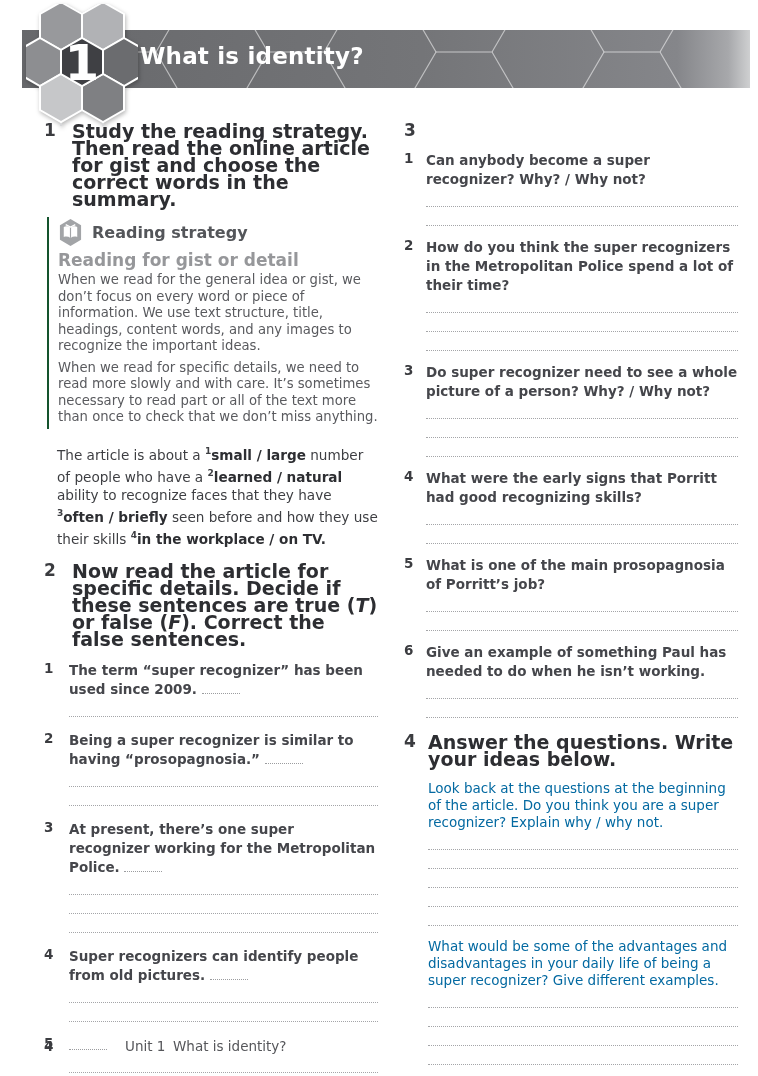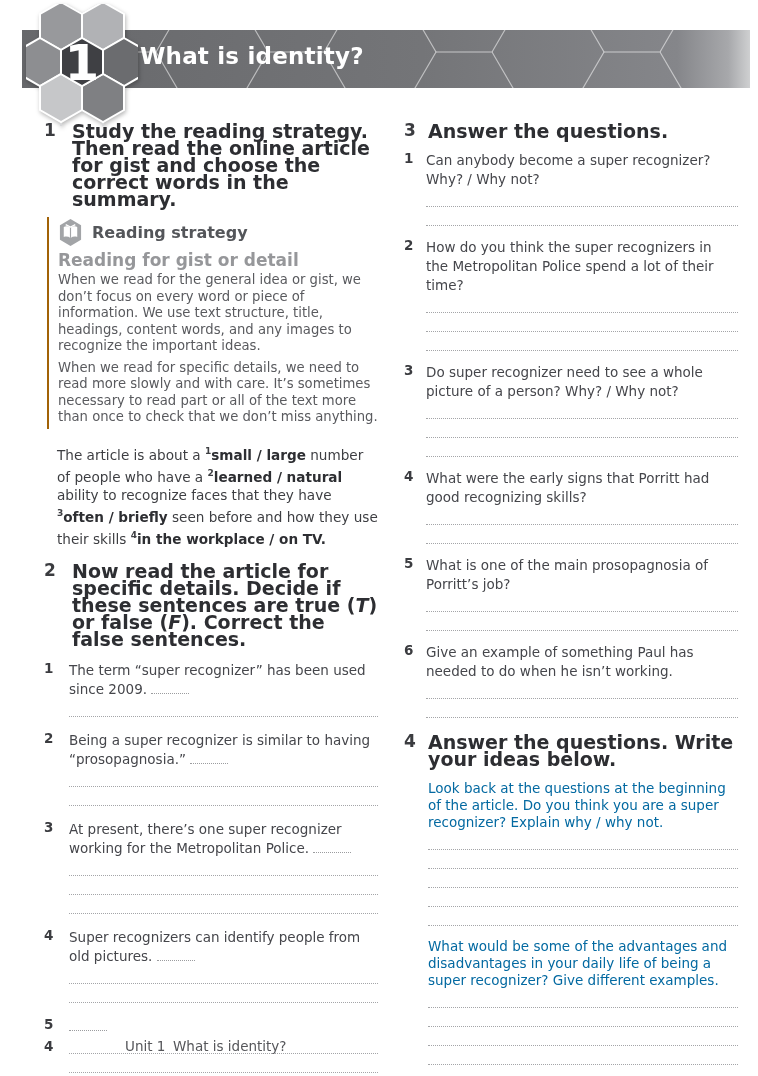--- a/index.html
+++ b/index.html
@@ -18,37 +18,37 @@
   .col{position:absolute;top:122px;width:334px;}
   .col-left{left:44px;}
   .col-right{left:404px;}
 
   .ex-grid{display:grid;grid-template-columns:28px 1fr;}
   .col-right .ex-grid{grid-template-columns:24px 1fr;}
   .ex-num{font-size:17px;font-weight:700;color:#3b3c40;line-height:1.05;}
   .ex-head{margin:1px 0 0 0;font-size:19px;font-weight:700;color:#2d2e32;line-height:17px;}
 
   
-  .strategy{margin:9px 0 0 3px;border-left:2px solid #a16207;padding:1px 0 3px 9px;}
+  .strategy{margin:9px 0 0 3px;border-left:2px solid #14532d;padding:1px 0 3px 9px;}
   .strat-title-row{display:flex;align-items:center;gap:9px;}
   .strat-title{font-size:16px;font-weight:700;color:#54565a;}
   .strat-sub{margin:3px 0 2px 0;font-size:17px;font-weight:700;color:#96979a;}
   .strat-p{margin:0 0 5px 0;font-size:13.2px;line-height:16.5px;color:#595a5e;}
   .strat-p:last-child{margin-bottom:0;}
 
   
   .summary{margin:13px 0 0 13px;font-size:13.6px;line-height:18.5px;color:#3d3e42;}
   .summary .bold{font-weight:700;color:#2d2e32;}
   .summary sup{font-size:9px;font-weight:700;}
 
   
   .sub{display:grid;grid-template-columns:25px 1fr;margin-top:12px;}
   .col-right .sub{grid-template-columns:22px 1fr;margin-top:10px;}
   .sub-num{font-size:13.5px;font-weight:700;color:#3b3c40;line-height:17px;}
-  .sub-text{font-size:13.5px;line-height:17px;color:#45464b;}
+  .sub-text{font-size:13.5px;line-height:17px;color:#45464b;font-weight:bold;}
   .tf-blank{display:inline-block;width:38px;height:12px;border-bottom:1px dotted #9b9c9f;vertical-align:baseline;}
   .ans-line{height:18px;border-bottom:1px dotted #a4a5a8;}
   .sub-body{padding-bottom:1px;}
 
   
   .prompt-text{margin:7px 0 0 0;font-size:13.5px;line-height:17px;color:#0369a1;}
   .ex4-block{margin-top:12px;}
   .ital{font-style:italic;}
   .bold{font-weight:700;}
 
@@ -158,21 +158,20 @@
           </div>
         </div>
     </div>
   </section>
 
   <section class="col col-right">
 
     <div>
       <div class="ex-grid">
         <span class="ex-num">3</span>
-        <p class="ex-head">Answer the questions.</p>
       </div>
       <div id="ex3-items">
           <div class="sub">
             <span class="sub-num">1</span>
             <div class="sub-body"><span class="sub-text">Can anybody become a super recognizer? Why? / Why not?</span><div class="ans-line"></div><div class="ans-line"></div></div>
           </div>
           <div class="sub">
             <span class="sub-num">2</span>
             <div class="sub-body"><span class="sub-text">How do you think the super recognizers in the Metropolitan Police spend a lot of their time?</span><div class="ans-line"></div><div class="ans-line"></div><div class="ans-line"></div></div>
           </div>

